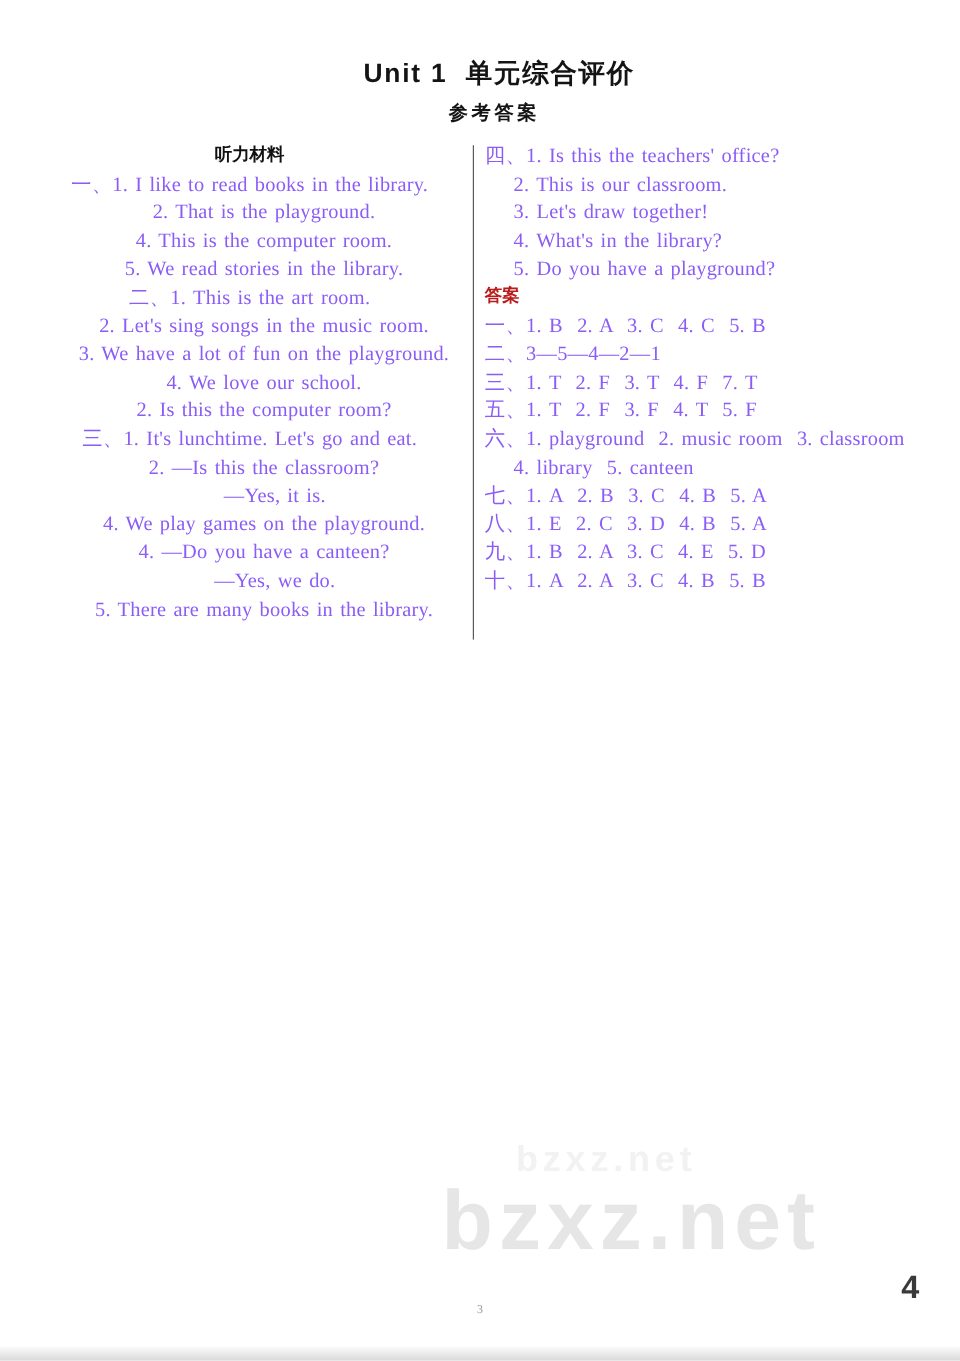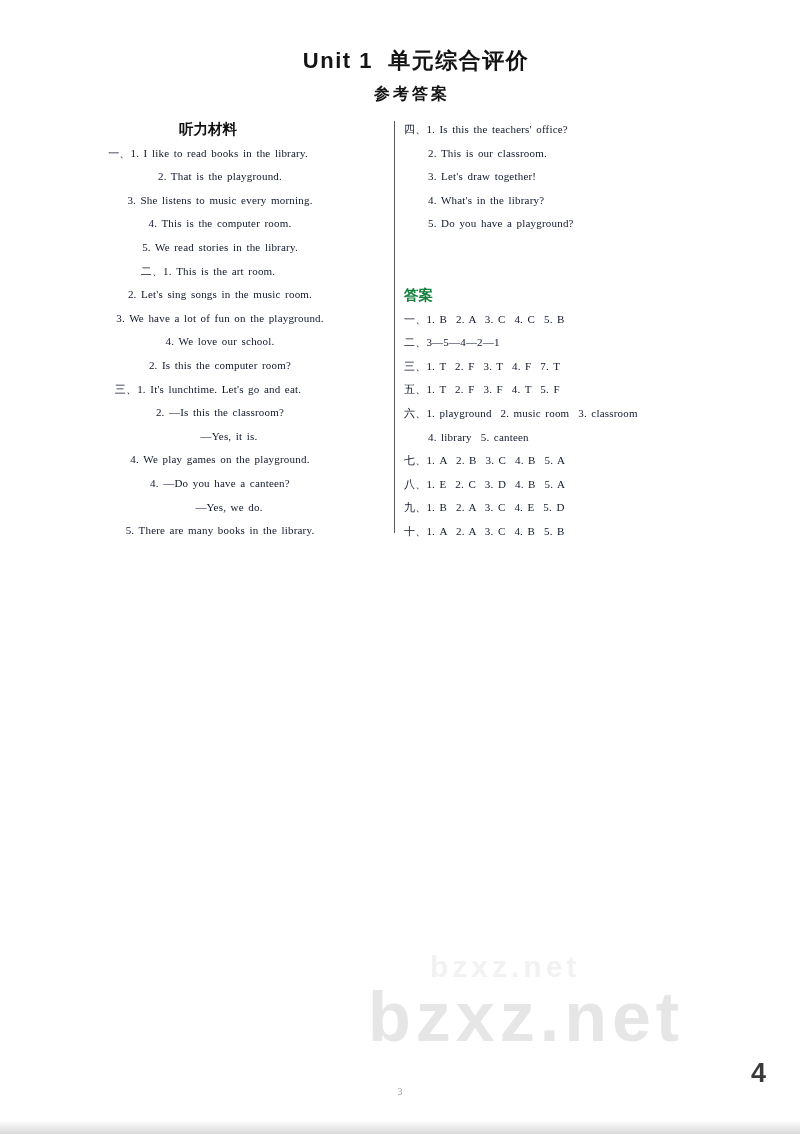--- a/index.html
+++ b/index.html
@@ -37,25 +37,25 @@
     flex: 0 0 1px; width: 1px; height: 412px;
     background: #5a5a5a; margin-top: 3px;
   }
   .col-right { flex: 1 1 auto; padding-left: 9px; }
 
   .heading {
     font-family: "Liberation Sans", sans-serif;
     font-weight: bold; font-size: 14.5px; color: #111111;
     line-height: 23.6px;
   }
-  .answers-heading { color: #15803d; margin-top: 48px; }
+  .answers-heading { color: #b91c1c; }
 
   .line {
-    font-size: 11px; line-height: 23.6px;
-    color: #0f172a; white-space: pre-wrap;
+    font-size: 17px; line-height: 23.6px;
+    color: #8b5cf6; white-space: pre-wrap;
     letter-spacing: 0.2px; word-spacing: 1.5px;
   }
   .indent-0 { padding-left: 0; }
   .indent-1 { padding-left: 24px; }
   .indent-2 { padding-left: 42px; }
 
   .watermark-echo {
     position: absolute; top: 950px; left: 430px;
     font-family: "Liberation Sans", sans-serif;
     font-weight: bold; font-size: 30px; color: #f2f2f2;
@@ -89,21 +89,20 @@
 
   <h1 class="title">Unit 1  单元综合评价</h1>
   <h2 class="subtitle">参考答案</h2>
 
   <div class="columns">
     <div class="col-left">
       <div class="heading">听力材料</div>
       <div id="listening-lines">
           <div class="line indent-0">一、1. I like to read books in the library.</div>
           <div class="line indent-1">2. That is the playground.</div>
-          <div class="line indent-1">3. She listens to music every morning.</div>
           <div class="line indent-1">4. This is the computer room.</div>
           <div class="line indent-1">5. We read stories in the library.</div>
           <div class="line indent-0">二、1. This is the art room.</div>
           <div class="line indent-1">2. Let's sing songs in the music room.</div>
           <div class="line indent-1">3. We have a lot of fun on the playground.</div>
           <div class="line indent-1">4. We love our school.</div>
           <div class="line indent-1">2. Is this the computer room?</div>
           <div class="line indent-0">三、1. It's lunchtime. Let's go and eat.</div>
           <div class="line indent-1">2. —Is this the classroom?</div>
           <div class="line indent-2">—Yes, it is.</div>

